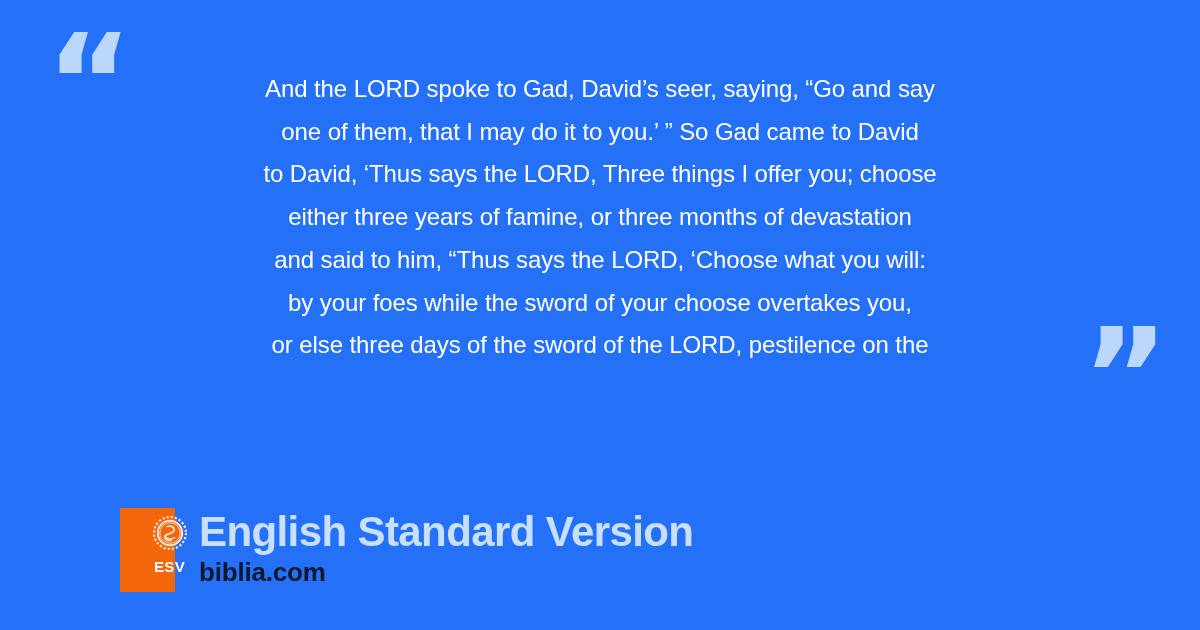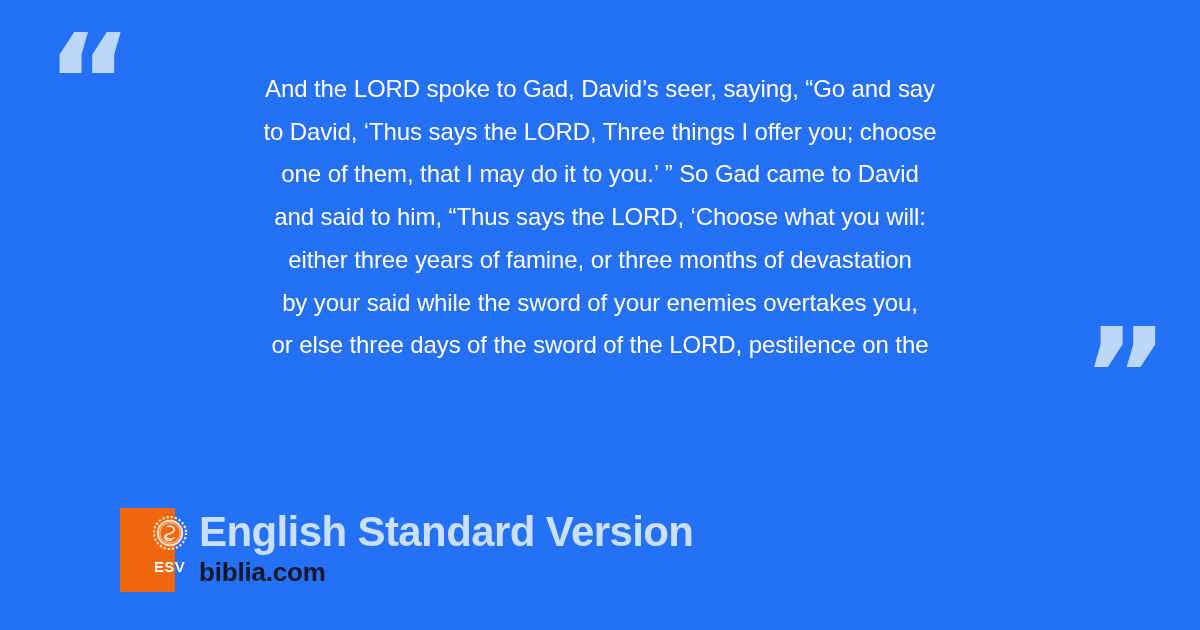--- a/index.html
+++ b/index.html
@@ -132,25 +132,25 @@
 <body>
 
 <div class="card">
 
   <div class="quote-mark quote-open">“</div>
 
   <div class="quote-mark quote-close">”</div>
 
   <div class="verse-block">
     <div class="verse-line">And the LORD spoke to Gad, David’s seer, saying, “Go and say</div>
+    <div class="verse-line">one of them, that I may do it to you.’ ” So Gad came to David</div>
     <div class="verse-line">to David, ‘Thus says the LORD, Three things I offer you; choose</div>
-    <div class="verse-line">one of them, that I may do it to you.’ ” So Gad came to David</div>
+    <div class="verse-line">either three years of famine, or three months of devastation</div>
     <div class="verse-line">and said to him, “Thus says the LORD, ‘Choose what you will:</div>
-    <div class="verse-line">either three years of famine, or three months of devastation</div>
-    <div class="verse-line">by your said while the sword of your enemies overtakes you,</div>
+    <div class="verse-line">by your foes while the sword of your choose overtakes you,</div>
     <div class="verse-line">or else three days of the sword of the LORD, pestilence on the</div>
   </div>
 
   <div class="footer">
 
     <div class="logo-badge">
       <div class="logo-seal">
         <svg width="34" height="34" viewBox="0 0 34 34" aria-hidden="true">
           <circle cx="17" cy="17" r="16" fill="none" stroke="#FDE5D2" stroke-width="2.2" stroke-dasharray="2.2 2.0"></circle>
           <circle cx="17" cy="17" r="13.2" fill="#FDE5D2"></circle>

